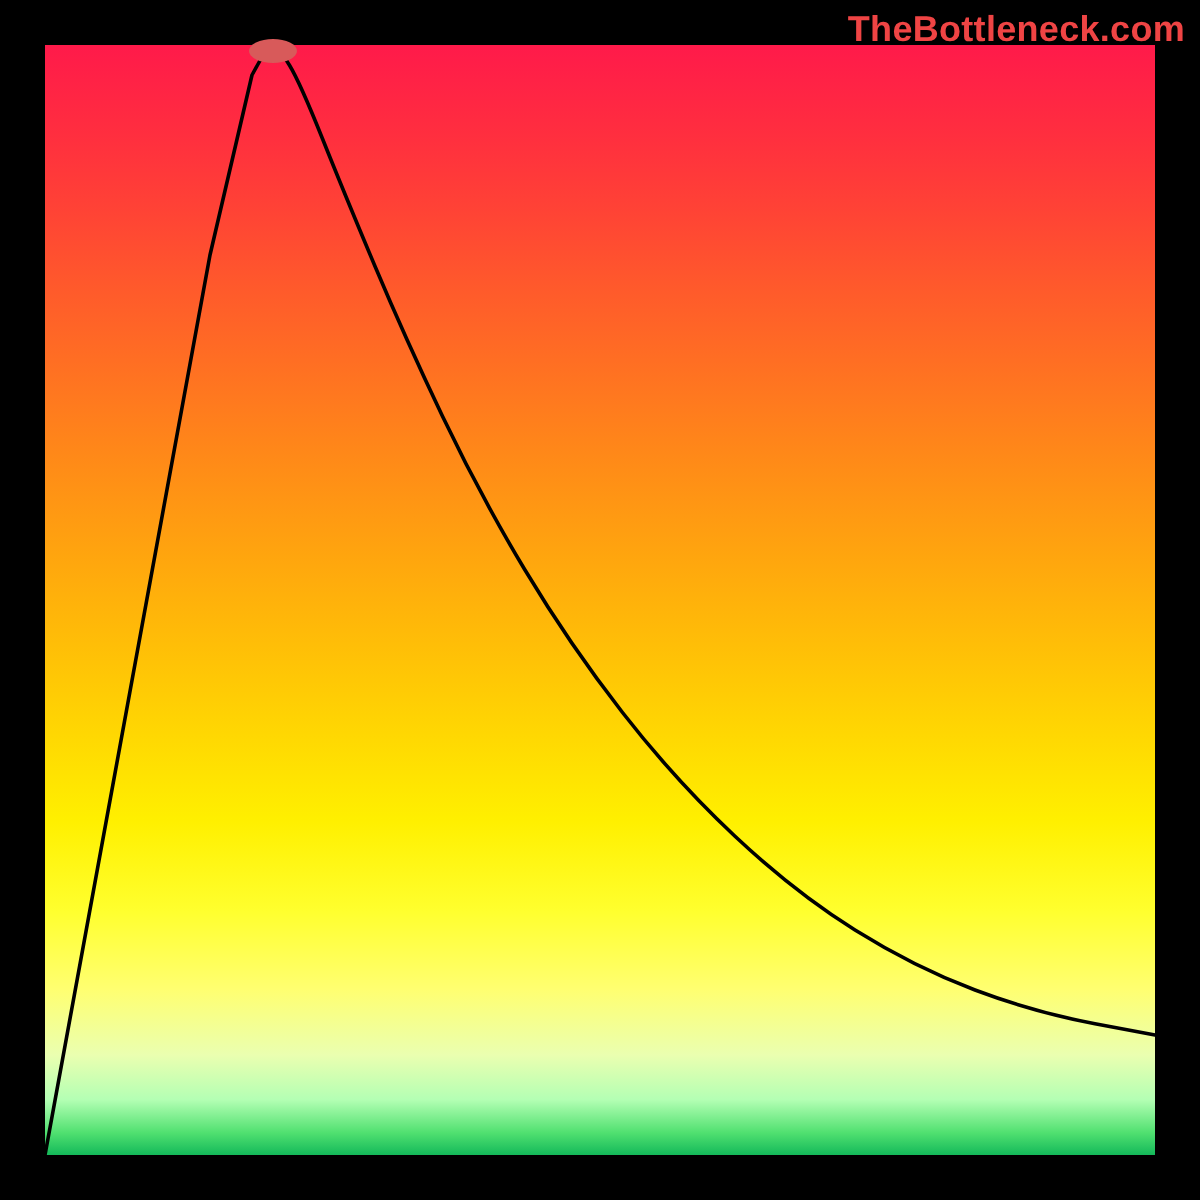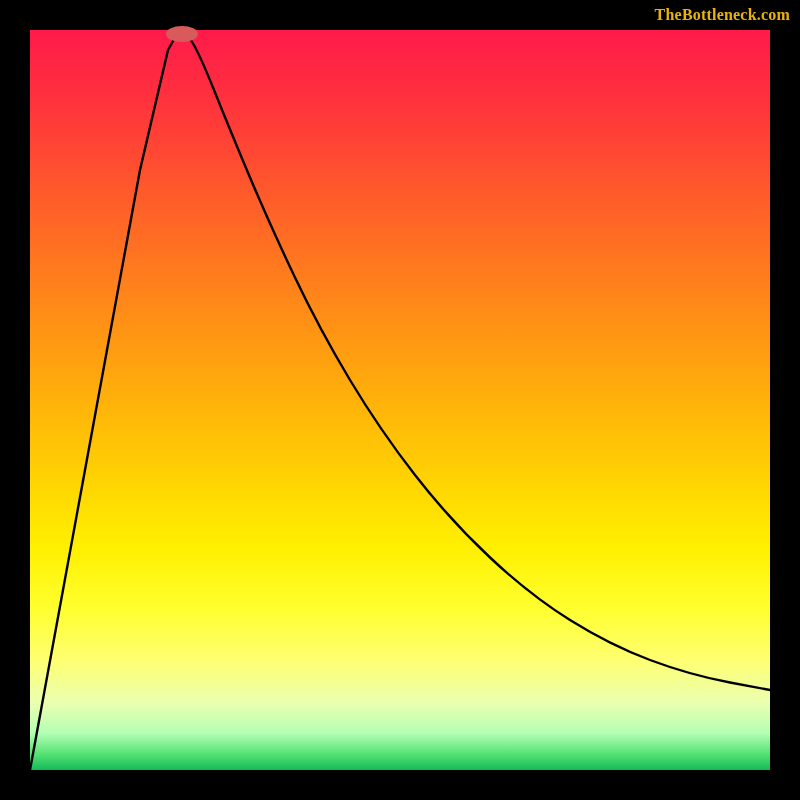--- a/index.html
+++ b/index.html
@@ -48,24 +48,24 @@
     left: 30px;
     top: 30px;
     width: 740px;
     height: 740px;
     overflow: visible;
   }
   .credit {
     position: absolute;
     right: 10px;
     top: 6px;
-    font-family: Liberation Serif, serif;
-    font-size: 16px;
+    font-family: Liberation Sans, sans-serif;
+    font-size: 24px;
     font-weight: 600;
-    color: #eab308;
+    color: #ef4444;
     letter-spacing: 0.2px;
     user-select: none;
   }
 </style>
 </head>
 <body>
 
 <div class="chart-wrap">
   <div class="plot-area"></div>
 

